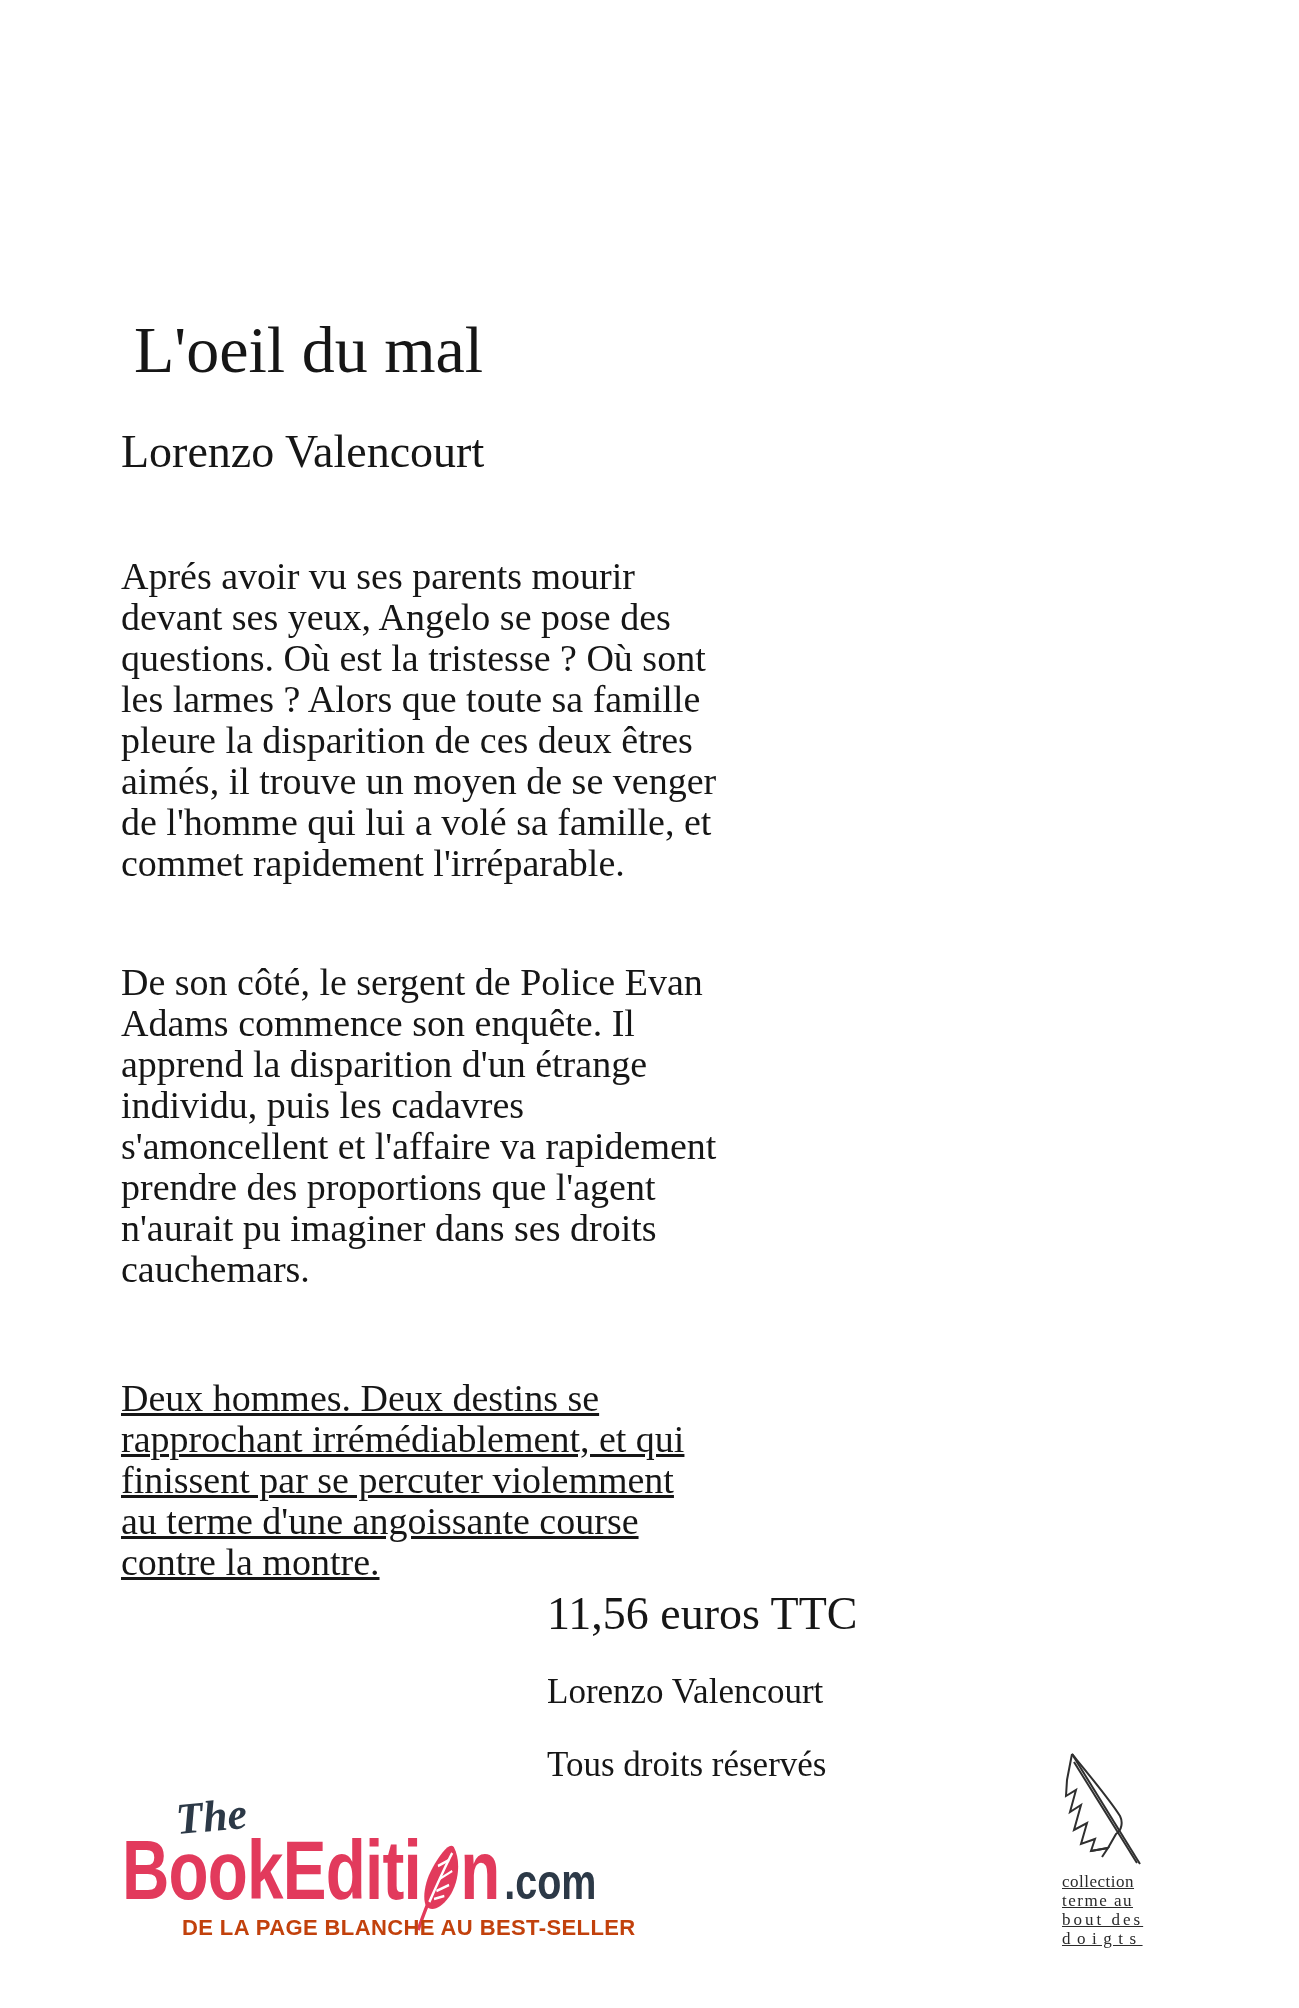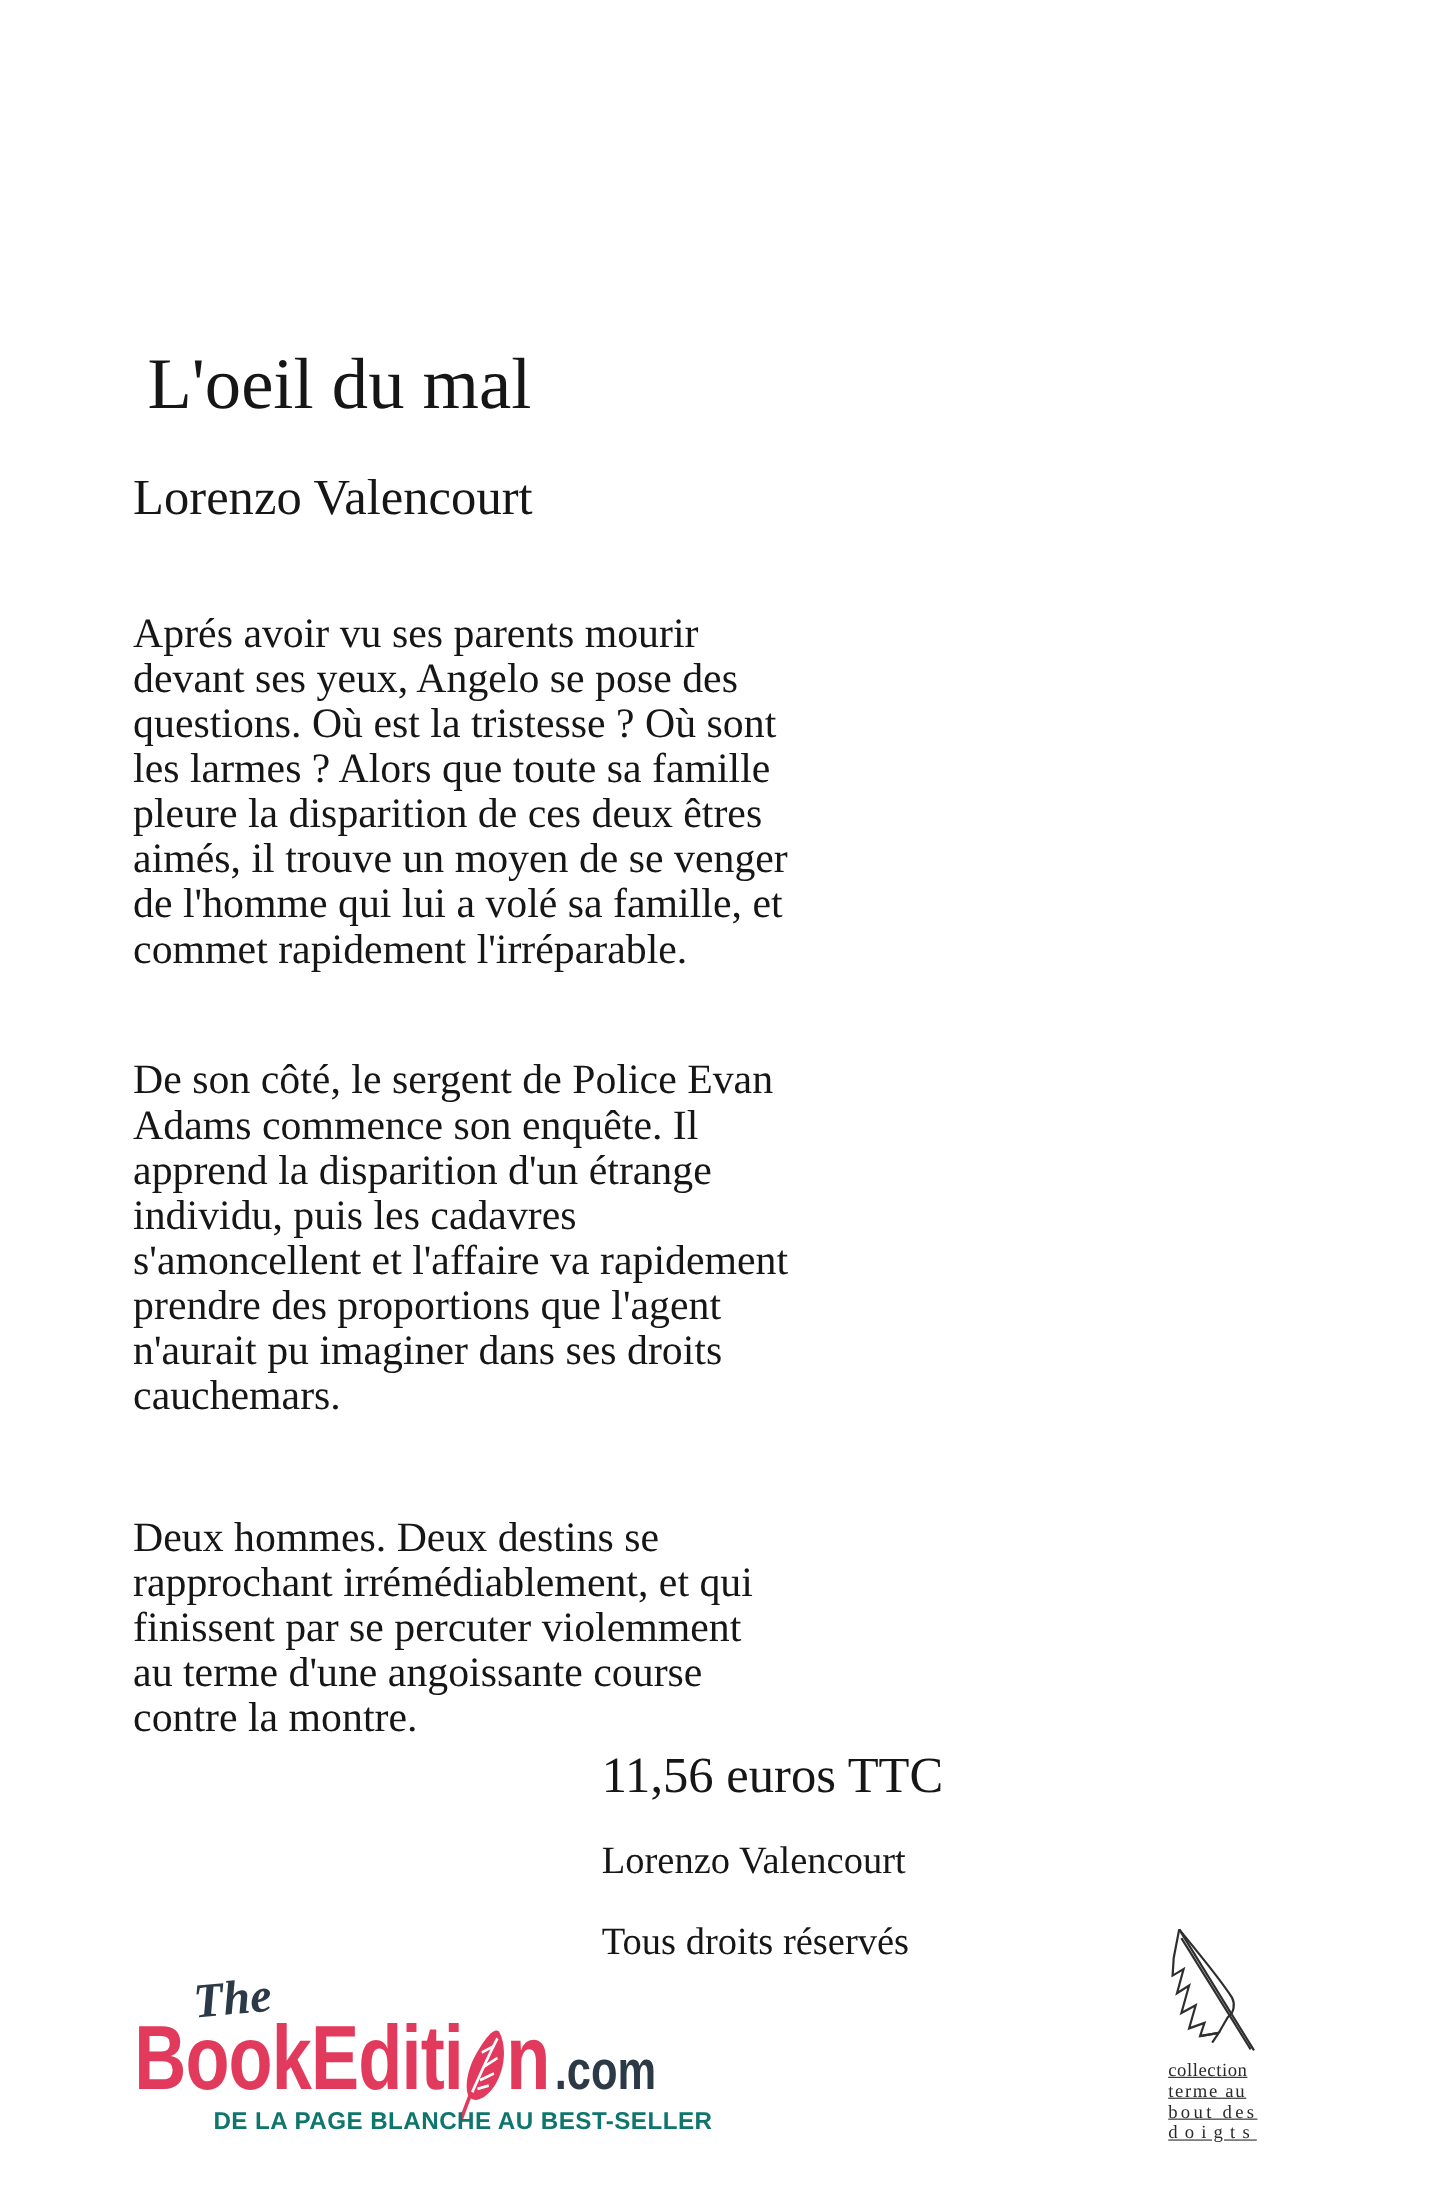--- a/index.html
+++ b/index.html
@@ -5,21 +5,21 @@
   html,body{margin:0;padding:0;background:#ffffff;}
   .page{
     position:relative;width:1299px;height:2008px;background:#ffffff;
     font-family:"Liberation Serif",serif;color:#161616;overflow:hidden;
   }
   .title{position:absolute;left:118px;top:301px;font-size:66px;line-height:1;white-space:nowrap;}
   .author{position:absolute;left:121px;top:429px;font-size:46px;line-height:1;white-space:nowrap;}
   .para{position:absolute;left:121px;font-size:38px;line-height:41px;white-space:pre;}
   .p1{top:556px;}
   .p2{top:962px;}
-  .p3{top:1378px;}
+  .p3{top:1378px;text-decoration:underline;}
 
   .imprint{position:absolute;left:547px;top:1555px;white-space:pre;}
   .imprint .price{font-size:46px;line-height:46px;}
   .imprint .small{font-size:35px;line-height:37px;}
 
   
   .logo{position:absolute;left:122px;top:1829px;}
   .logo-the{
     position:absolute;left:54px;top:-34px;
     font-family:"Liberation Serif",serif;font-style:italic;font-weight:bold;
@@ -28,23 +28,23 @@
   .brand-row{
     font-family:"Liberation Sans",sans-serif;font-weight:bold;
     font-size:83px;line-height:1;color:#e23a5c;letter-spacing:-1px;
     transform:scaleX(0.79);transform-origin:0 0;white-space:nowrap;
   }
   .feather-o{display:inline-block;position:relative;width:0.60em;}
   .feather-o .o-glyph{color:transparent;}
   .feather-o svg{position:absolute;left:-4px;bottom:-22px;}
   .domain{font-size:50px;color:#2c3947;letter-spacing:0;margin-left:6px;}
   .tagline{
-    position:absolute;left:72px;top:86px;
+    position:absolute;left:60px;top:86px;
     font-family:"Liberation Sans",sans-serif;font-weight:bold;
-    font-size:22px;line-height:1.2;letter-spacing:0.4px;color:#0f766e;white-space:nowrap;
+    font-size:22px;line-height:1.2;letter-spacing:0.4px;color:#c2410c;white-space:nowrap;
   }
 
   
   .collection{position:absolute;left:1062px;top:1750px;color:#2a2a2a;text-decoration:underline;}
   .collection svg{display:block;margin:0 0 6px 2px;}
   .col-line{font-size:17px;line-height:19px;white-space:nowrap;}
   .ls1{letter-spacing:0.5px;}
   .ls2{letter-spacing:1.5px;}
   .ls3{letter-spacing:3px;}
   .ls4{letter-spacing:6.5px;}

